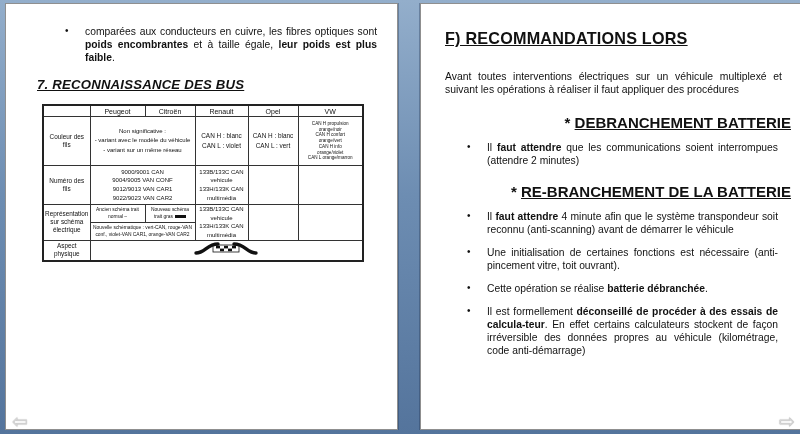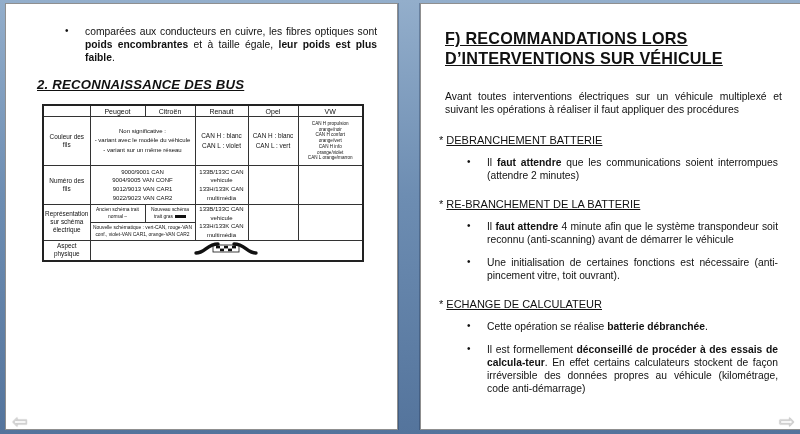--- a/index.html
+++ b/index.html
@@ -42,40 +42,40 @@
               vertical-align:middle;margin-left:2px;}
   .nouvelle-cell{font-size:4.9px;line-height:1.3;height:15px;}
   .r-aspect td{height:19px;}
 
   
   .r-head{margin:25px 0 0 24px;font-size:16.2px;font-weight:bold;
           line-height:1.22;width:352px;letter-spacing:.2px;}
   .r-head span{display:block;text-decoration:underline;}
   .r-intro{margin:21px 26px 2px 24px;font-size:10.4px;line-height:13px;
            text-align:justify;}
-  .sec{margin-top:16px;text-align:left;font-size:11px;font-weight:normal;
+  .sec{margin-top:16px;text-align:right;font-size:15px;font-weight:bold;
        width:352px;margin-left:18px;}
   .sec .u{text-decoration:underline;}
   .blt{display:flex;margin:10px 30px 0 46px;}
   .blt .mark{width:20px;flex:none;font-size:10px;}
   b{font-weight:bold;}
 </style>
 </head>
 <body>
 
 <div class="stage">
 
   <div class="page page-left">
 
     <div class="intro">
       <span class="mark">•</span>
       <span class="txt-just"><span>comparées aux conducteurs en cuivre, les fibres optiques sont </span><b>poids encombrantes</b><span> et à taille égale, </span><b>leur poids est plus faible</b><span>.</span></span>
     </div>
 
-    <div class="sec-heading">2. RECONNAISSANCE DES BUS</div>
+    <div class="sec-heading">7. RECONNAISSANCE DES BUS</div>
 
     <table class="bus-table">
       <colgroup>
         <col style="width:47px">
           <col style="width:55px">
           <col style="width:50px">
         <col style="width:53px">
           <col style="width:50px">
           <col style="width:65px">
       </colgroup>
@@ -166,21 +166,20 @@
         </td>
       </tr>
     </tbody>
       </table>
   </div>
 
   <div class="page page-right">
 
     <div class="r-head">
       <span>F) RECOMMANDATIONS LORS</span>
-      <span>D’INTERVENTIONS SUR VÉHICULE</span>
     </div>
 
     <div class="r-intro">Avant toutes interventions électriques sur un véhicule multiplexé et suivant les opérations à réaliser il faut appliquer des procédures</div>
 
     <div class="sec" style="margin-top:18px"><span>* </span><span class="u">DEBRANCHEMENT BATTERIE</span></div>
 
     <div class="blt">
       <span class="mark">•</span>
       <span class="txt-just"><span>Il </span><b>faut attendre</b><span> que les communications soient interrompues (attendre 2 minutes)</span></span>
     </div>
@@ -190,21 +189,20 @@
     <div class="blt">
       <span class="mark">•</span>
       <span class="txt-just"><span>Il </span><b>faut attendre</b><span> 4 minute afin que le système transpondeur soit reconnu (anti-scanning) avant de démarrer le véhicule</span></span>
     </div>
 
     <div class="blt">
       <span class="mark">•</span>
       <span class="txt-just">Une initialisation de certaines fonctions est nécessaire (anti-pincement vitre, toit ouvrant).</span>
     </div>
 
-    <div class="sec"><span>* </span><span class="u">ECHANGE DE CALCULATEUR</span></div>
 
     <div class="blt">
       <span class="mark">•</span>
       <span class="txt-just"><span>Cette opération se réalise </span><b>batterie débranchée</b><span>.</span></span>
     </div>
 
     <div class="blt">
       <span class="mark">•</span>
       <span class="txt-just"><span>Il est formellement </span><b>déconseillé de procéder à des essais de calcula-teur</b><span>. En effet certains calculateurs stockent de façon irréversible des données propres au véhicule (kilométrage, code anti-démarrage)</span></span>
     </div>

